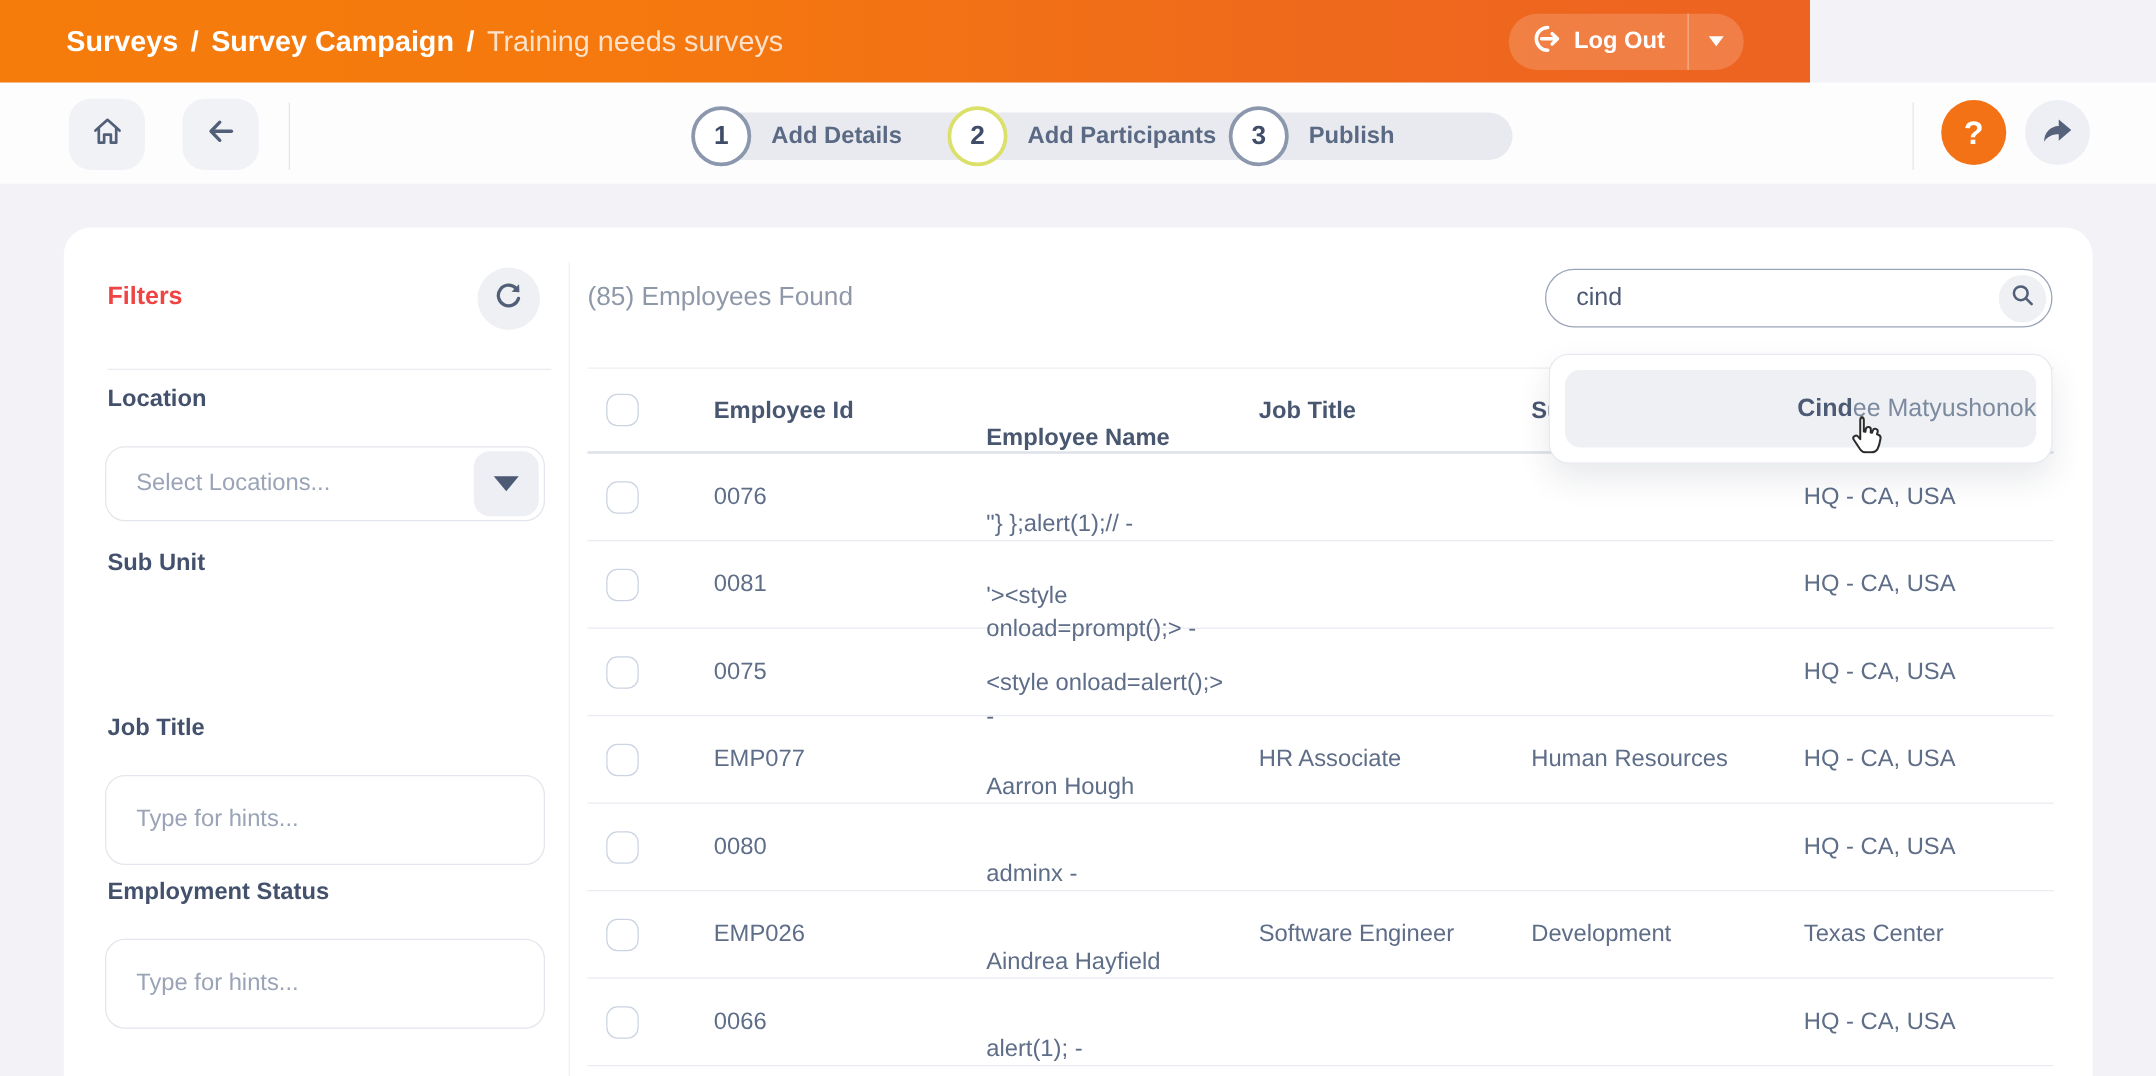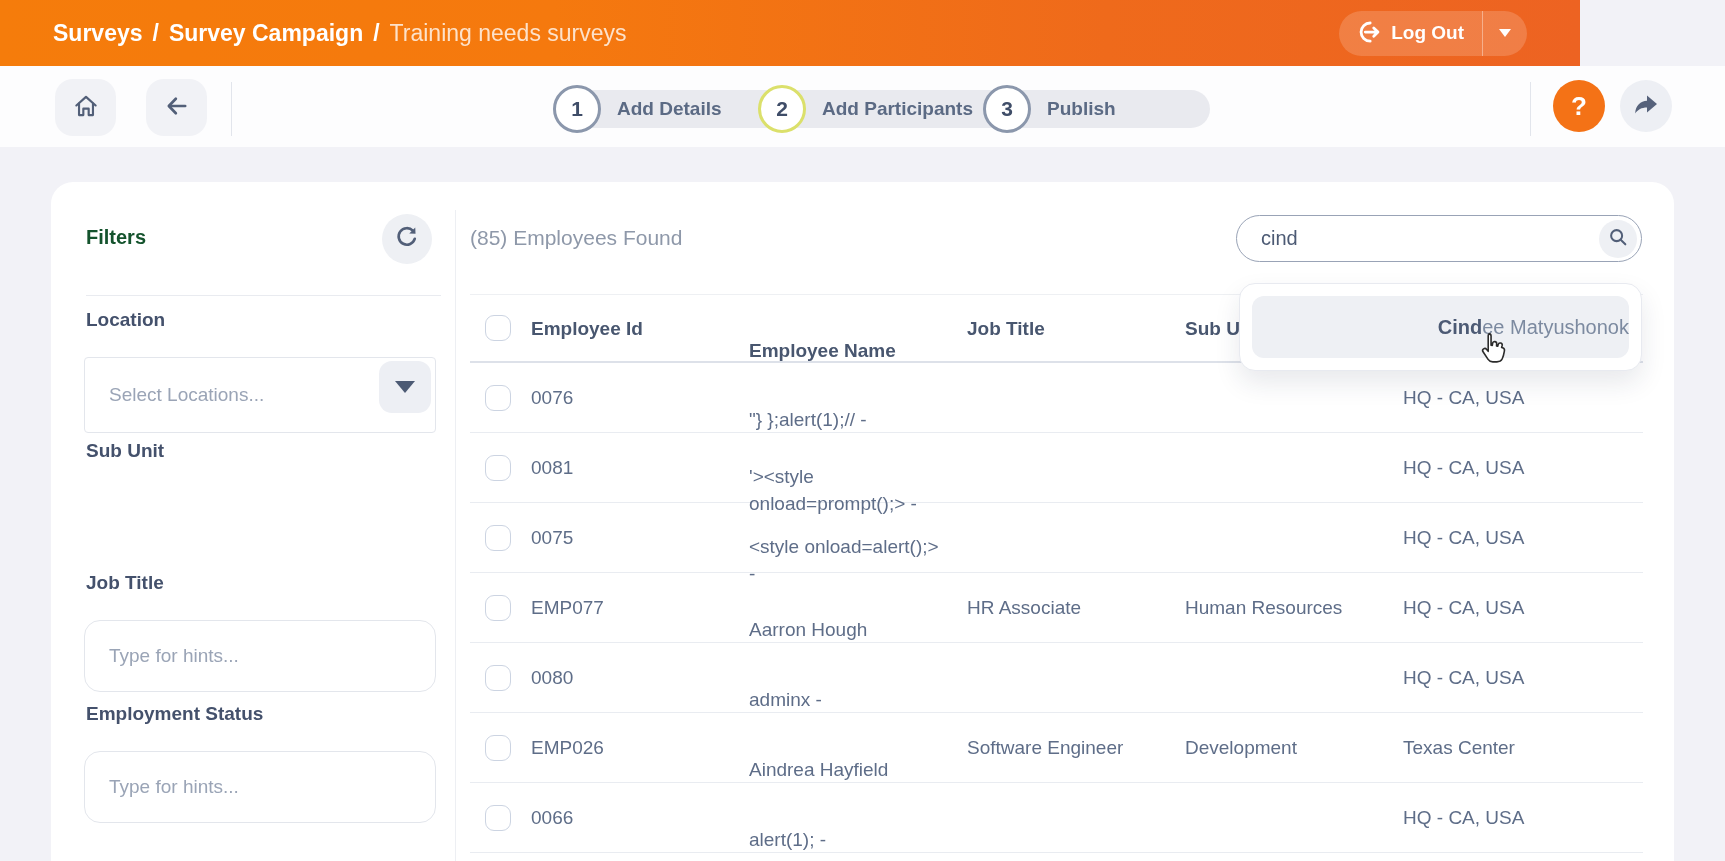--- a/index.html
+++ b/index.html
@@ -8,21 +8,21 @@
     font-family:"Liberation Sans", sans-serif;
     background:#f2f2f7;
     position:relative;
     overflow:hidden;
     color:#5e6d88;
   }
   .abs { position:absolute; }
 
   
   .topbar {
-    left:0; top:0; width:1580px; height:66px;
+    left:0; top:0; width:1448px; height:66px;
     background:linear-gradient(90deg,#f57c0b 0%,#f5790e 35%,#ef6a1b 70%,#ed6322 100%);
     display:flex; align-items:center; justify-content:space-between;
     padding:0 53px; z-index:5;
   }
   .breadcrumb { display:flex; align-items:center; color:#fff; font-size:23px; white-space:nowrap; }
   .bc-seg1 { font-weight:800; }
   .bc-seg2 { font-weight:700; }
   .bc-seg3 { font-weight:400; color:rgba(255,255,255,.78); }
   .bc-sep  { font-weight:700; margin:0 10px; }
   .logout-btn {
@@ -60,27 +60,27 @@
   .share-btn { background:#edeff4; }
 
   
   .card {
     left:51px; top:182px; width:1623px; height:760px;
     background:#fff; border-radius:22px; z-index:1;
   }
   .panel-divider { position:absolute; left:404px; top:28px; bottom:0; width:1px; background:#edeff3; }
 
   
-  .filters-title { position:absolute; left:35px; top:44px; font-size:20px; font-weight:700; color:#14532d; }
+  .filters-title { position:absolute; left:35px; top:44px; font-size:20px; font-weight:700; color:#ef4444; }
   .refresh-btn { position:absolute; left:331px; top:32px; width:50px; height:50px; border-radius:50%; background:#eef0f4; display:flex; align-items:center; justify-content:center; cursor:pointer; }
   .filters-hr { position:absolute; left:35px; top:113px; width:355px; height:1px; background:#e9ebf0; }
   .f-label { position:absolute; left:35px; font-size:19px; font-weight:700; color:#44516c; }
   .f-box {
-    position:absolute; left:33px; width:352px; height:76px;
-    border:1.5px solid #e3e6ec; border-radius:4px; background:#fff;
+    position:absolute; left:33px; width:352px; height:60px;
+    border:1.5px solid #e3e6ec; border-radius:16px; background:#fff;
     display:flex; align-items:center; cursor:text;text-align:right;
   }
   .f-box .ph { padding-left:24px; font-size:19px; color:#9aa4b6; }
   input.f-input {
     position:absolute; left:33px; width:352px; height:72px;
     border:1.5px solid #e3e6ec; border-radius:16px; background:#fff;
     font-family:inherit; font-size:19px; color:#4c5a74; padding:0 24px; outline:none;
   }
   input.f-input::placeholder { color:#9aa4b6; opacity:1; }
   .chev-zone {
@@ -104,21 +104,21 @@
   .search-icon-circle { width:38px; height:38px; border-radius:50%; background:#eef0f4; margin-right:4px; display:flex; align-items:center; justify-content:center; cursor:pointer; }
 
   
   .table-wrap { position:absolute; left:419px; top:112px; width:1173px; }
   .t-row { display:flex; align-items:center; border-bottom:1px solid #e9ecf1; }
   .t-head { height:69px; border-top:1px solid #eef0f3; border-bottom:2px solid #dde1e9; font-weight:700; color:#48566f; }
   .t-body-row { height:70px; }
   .t-cell { font-size:19px; line-height:27px; color:#5e6d88; }
   .t-head .t-cell { font-size:19px; color:#48566f; }
   .c-cb  { width:61px; display:flex; align-items:center; }
-  .c-id  { width:218px; }
+  .c-id  { width:218px;margin-left:40px; }
   .c-name{ width:218px;margin-top:44px; } .c-name .wrapbox { width:200px; }
   .c-job { width:218px; }
   .c-sub { width:218px; }
   .c-loc { flex:1; }
   .checkbox {
     width:26px; height:26px; margin-left:15px;
     border:1.6px solid #ccd4e2; border-radius:9px; background:#fff; cursor:pointer;
   }
 
   

